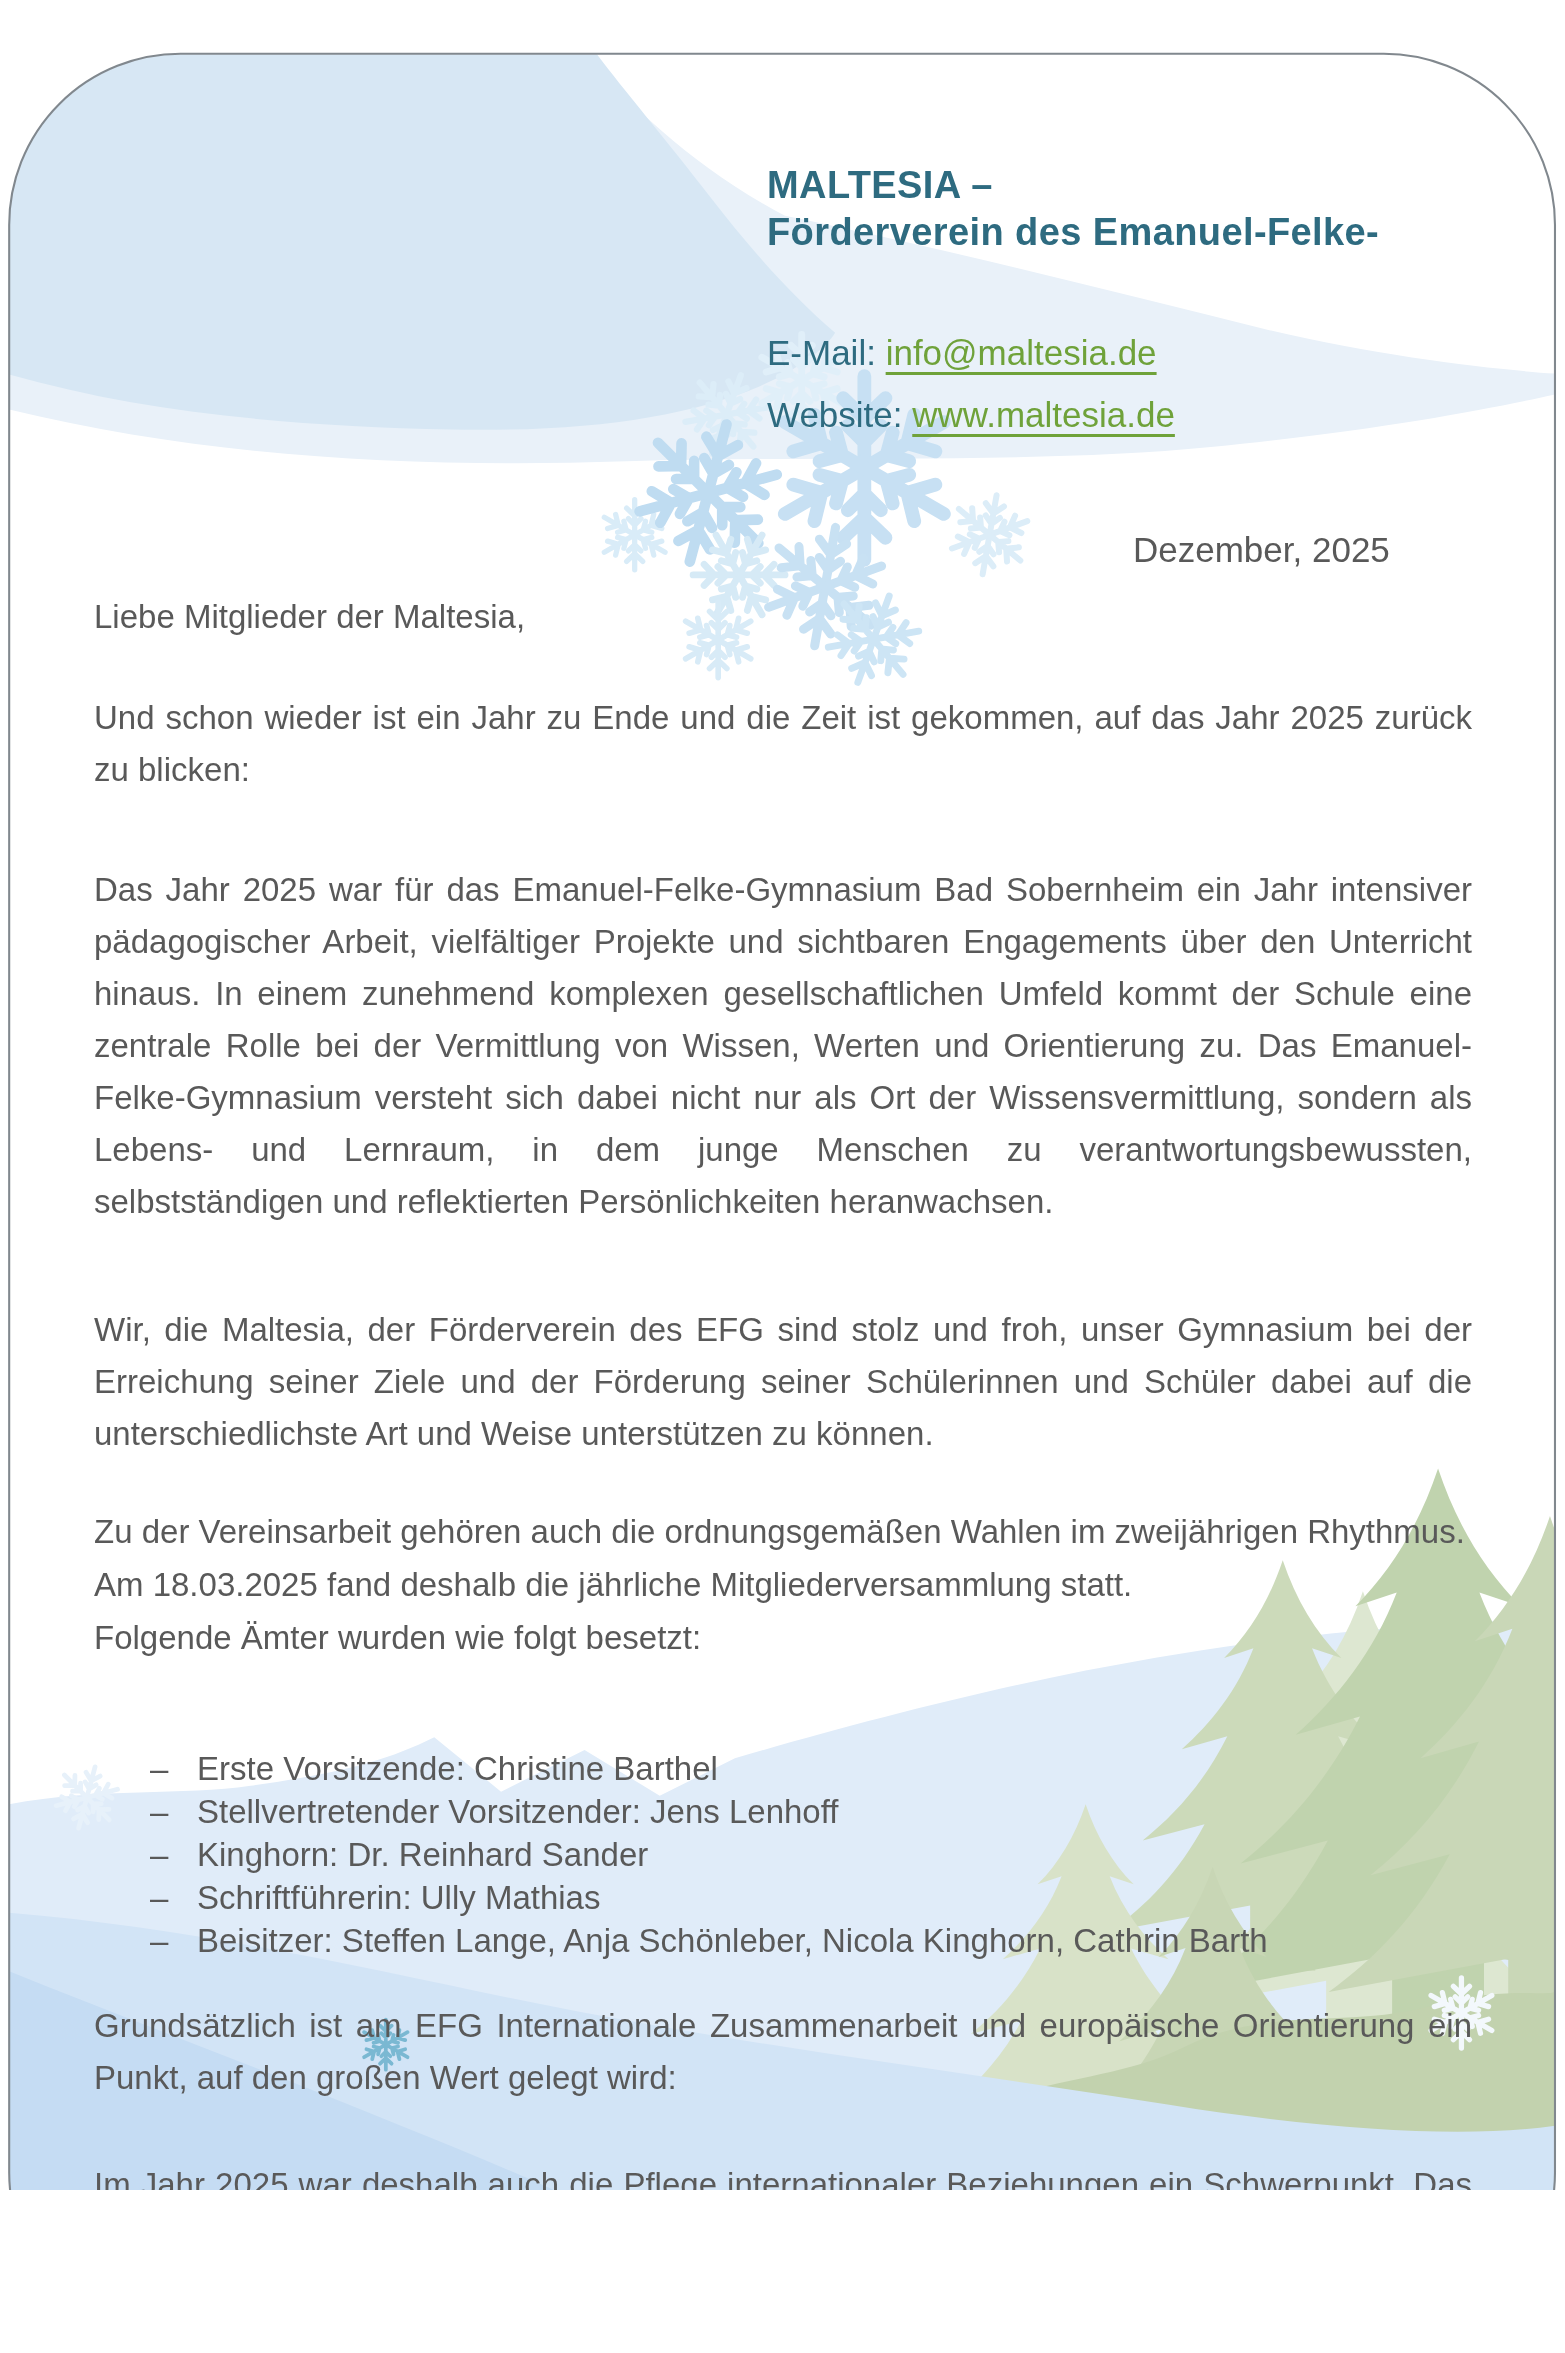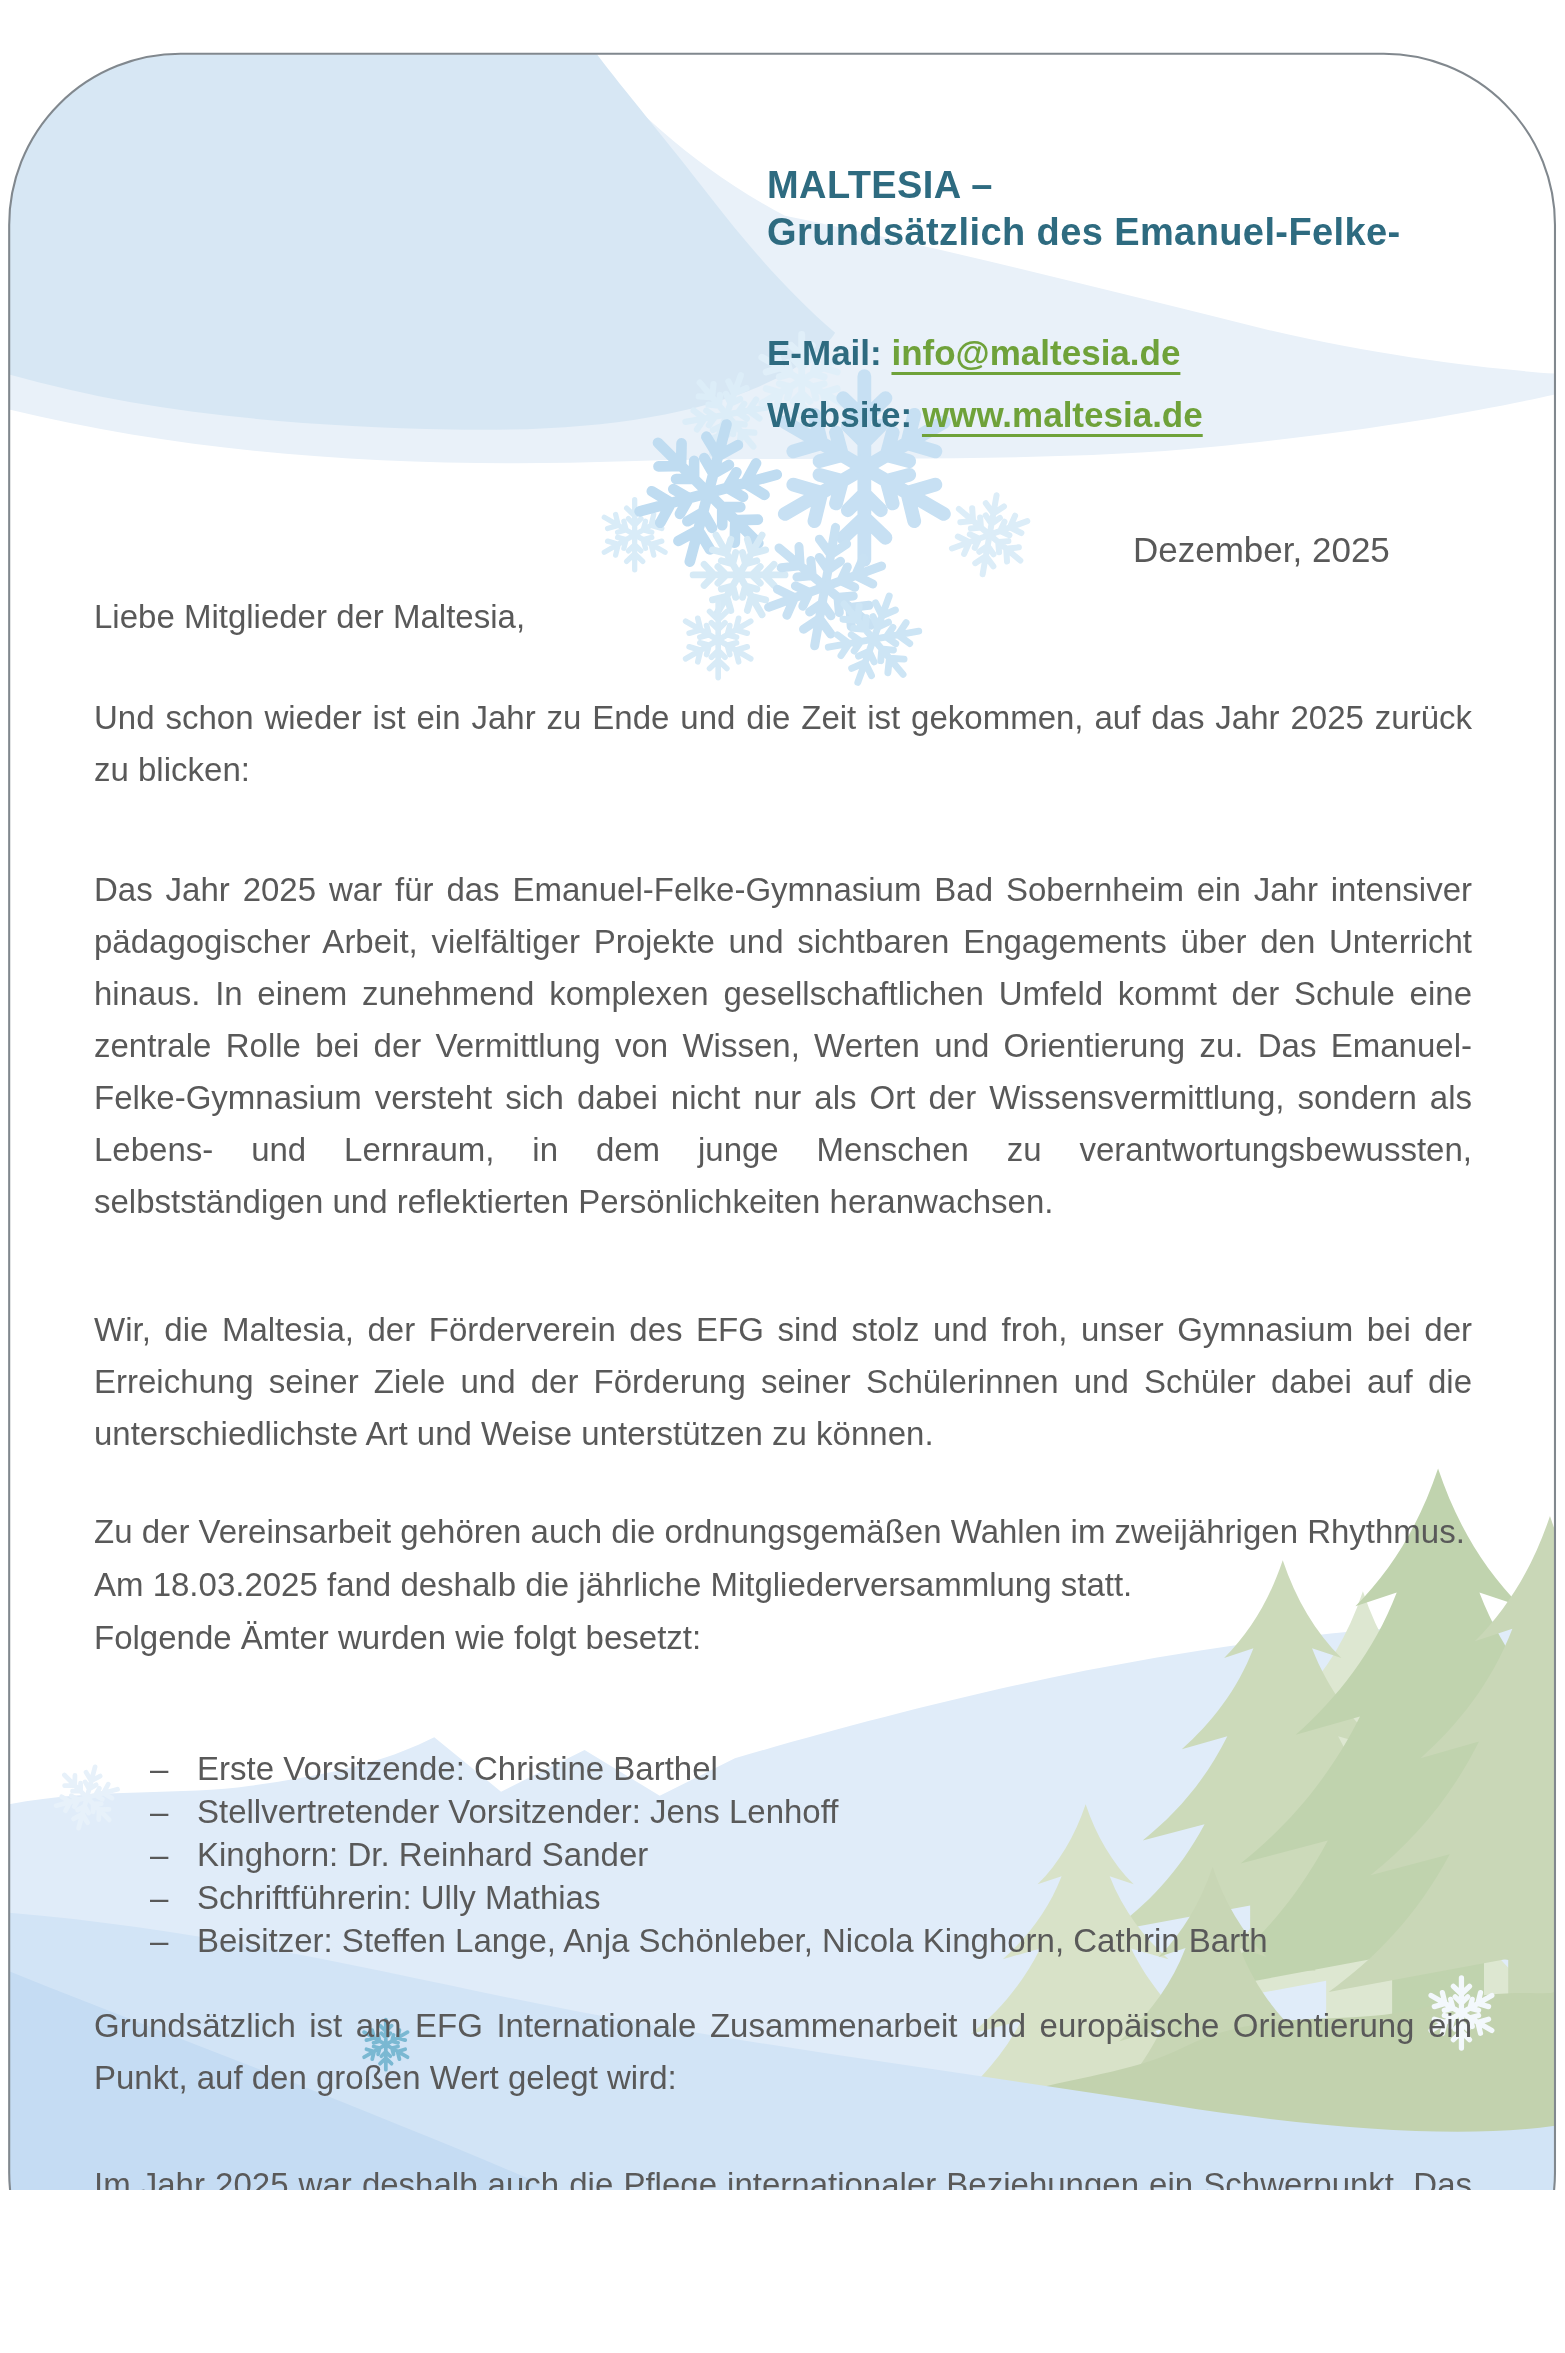--- a/index.html
+++ b/index.html
@@ -23,21 +23,20 @@
     font-weight:bold;
     line-height:47px;
     color:#2e6b80;
     letter-spacing:0.4px;
     white-space:nowrap;
   }
   .contact-line{
     font-size:35px;
     line-height:62px;
     white-space:nowrap;
-    font-weight:bold;
   }
   .contact-label{color:#2e6b80;}
   .contact-link{
     color:#6fa23a;
     text-decoration:underline;
     text-decoration-color:#6fa23a;
     text-decoration-thickness:2.5px;
     text-underline-offset:6.7px;
     cursor:pointer;
   }
@@ -172,21 +171,21 @@
         <use href="#flk" transform="translate(1750 2410) scale(0.42)" stroke="#f3f8fc"></use>
         <use href="#flk" transform="translate(1518 2738) scale(0.62) rotate(25)" stroke="#8cbbe4"></use>
       </g>
     </g>
 
     <rect x="11" y="64" width="1851" height="2742" rx="205" ry="205" fill="none" stroke="#81888e" stroke-width="2.5"></rect>
   </svg>
 
   <div class="abs" style="left:767px; top:162px;">
     <div class="org-line">MALTESIA –</div>
-    <div class="org-line">Grundsätzlich des Emanuel-Felke-</div>
+    <div class="org-line">Förderverein des Emanuel-Felke-</div>
   </div>
 
   <div class="abs" style="left:767px; top:322px;">
     <div class="contact-line">
       <span class="contact-label">E-Mail:</span>
       <a class="contact-link">info@maltesia.de</a>
     </div>
     <div class="contact-line">
       <span class="contact-label">Website:</span>
       <a class="contact-link">www.maltesia.de</a>

